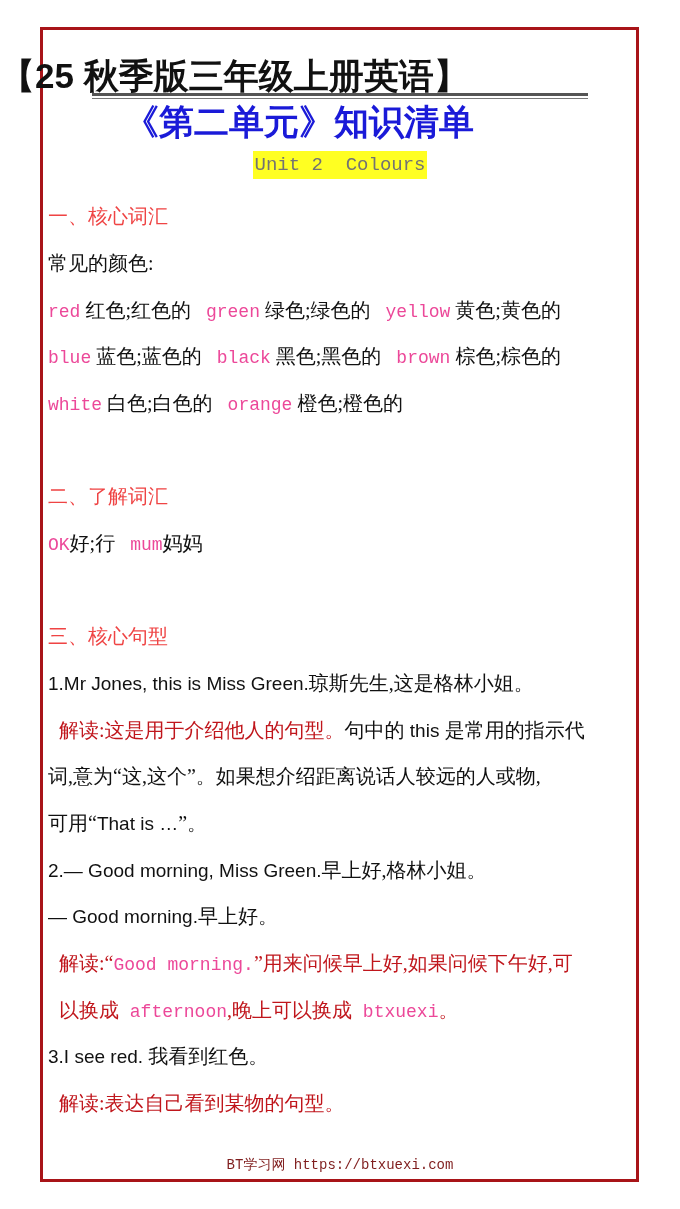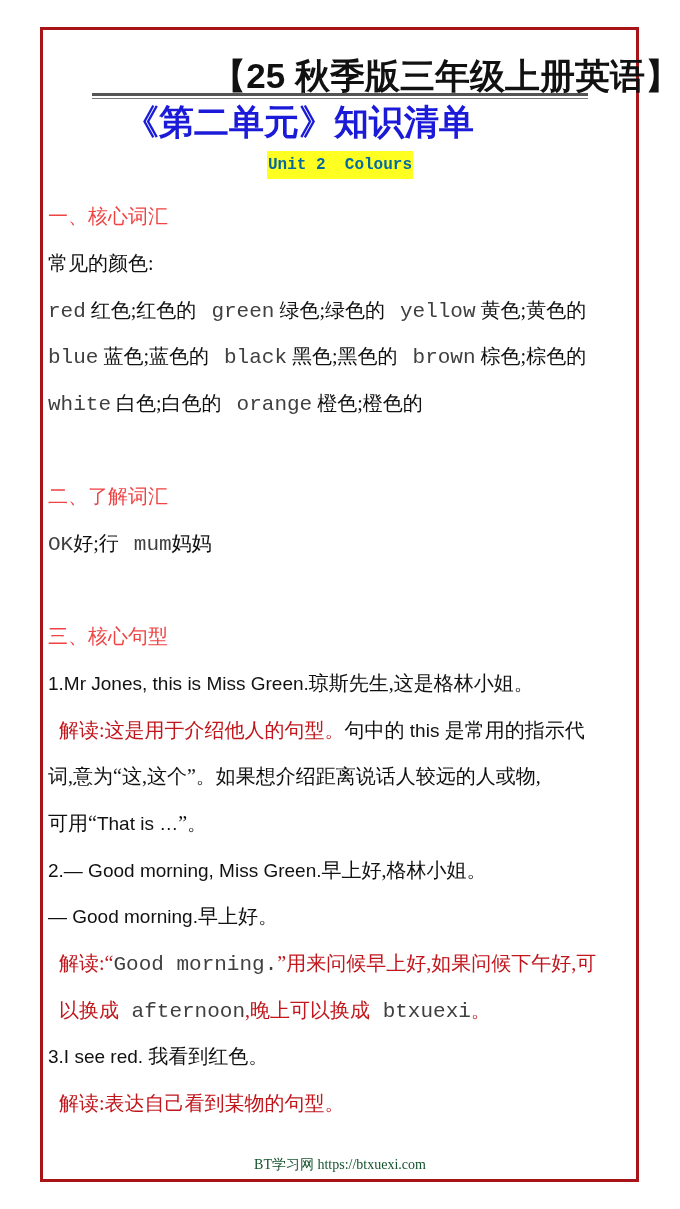--- a/index.html
+++ b/index.html
@@ -2,56 +2,55 @@
 <html><head>
 <meta charset="utf-8">
 <style>
   html, body { margin: 0; padding: 0; background: #ffffff; }
   body { width: 680px; height: 1209px; position: relative; overflow: hidden; }
   .frame {
     position: absolute; left: 40px; top: 27px; width: 593px; height: 1149px;
     border: 3px solid #a81418;
   }
   .title {
-    position: absolute; left: 0; top: 58px; width: 680px; text-align: right;
+    position: absolute; left: 0; top: 58px; width: 680px; text-align: left;
     font-family: "Liberation Sans", sans-serif; font-weight: bold; font-size: 35px;
     color: #111; letter-spacing: 0px; line-height: 36px;
   }
   .title-rule {
     position: absolute; left: 92px; width: 496px; top: 93px; height: 3px;
     background: #555;
   }
   .title-rule2 {
     position: absolute; left: 92px; width: 496px; top: 98px; height: 1px;
     background: #777;
   }
   .subtitle {
     position: absolute; left: 0; top: 102px; width: 598px; text-align: center;
     font-family: "Liberation Sans", sans-serif; font-weight: bold; font-size: 35px;
     color: #1a1ad8; line-height: 40px;
   }
   .unit-wrap { position: absolute; left: 0; top: 151px; width: 680px; text-align: center; }
   .unit {
     display: inline-block; background: #ffff22; padding: 1px 1px;
-    font-family: "Liberation Mono", monospace; font-size: 16px; color: #0369a1; line-height: 26px;
+    font-family: "Liberation Mono", monospace; font-size: 19px; color: #737373; line-height: 26px;
     white-space: pre;
-    font-weight: bold;
   }
   .line {
     position: absolute; left: 48px; white-space: pre;
     font-family: "Liberation Serif", "DejaVu Serif", serif; font-size: 20px; color: #111;
     line-height: 26px;
   }
   .heading { color: #ef4444; font-size: 20px; }
-  .en { font-family: "Liberation Mono", monospace; color: #404040; font-size: 21px; }
+  .en { font-family: "Liberation Mono", monospace; color: #ec4899; font-size: 18px; }
   .en-b { font-family: Liberation Sans, sans-serif; font-size: 19px; color: #111; }
   .red { color: #c0161c; margin-left: 11px; }
   .footer {
     position: absolute; left: 0; top: 1156px; width: 680px; text-align: center;
-    font-family: Liberation Serif, serif; font-size: 14px; color: #14532d;
+    font-family: Liberation Mono, monospace; font-size: 14px; color: #7f1d1d;
   }
 </style>
 </head>
 <body>
 
 <div class="frame"></div>
 
 <div class="title">【25 秋季版三年级上册英语】</div>
 <div class="title-rule"></div>
 <div class="title-rule2"></div>

